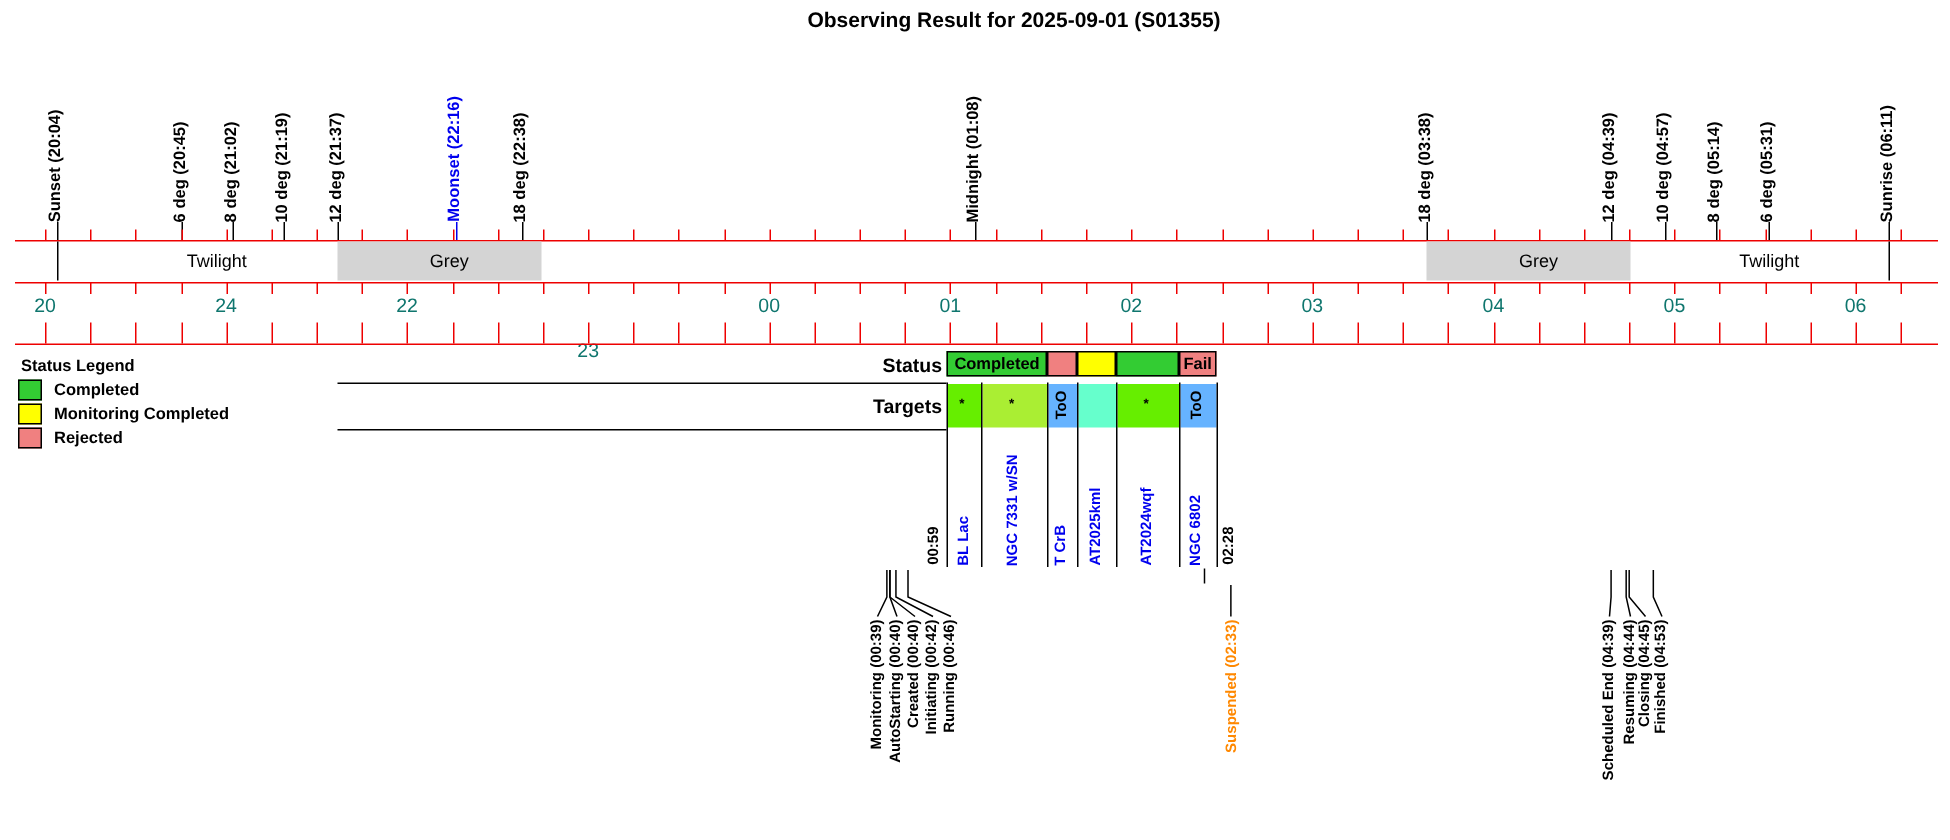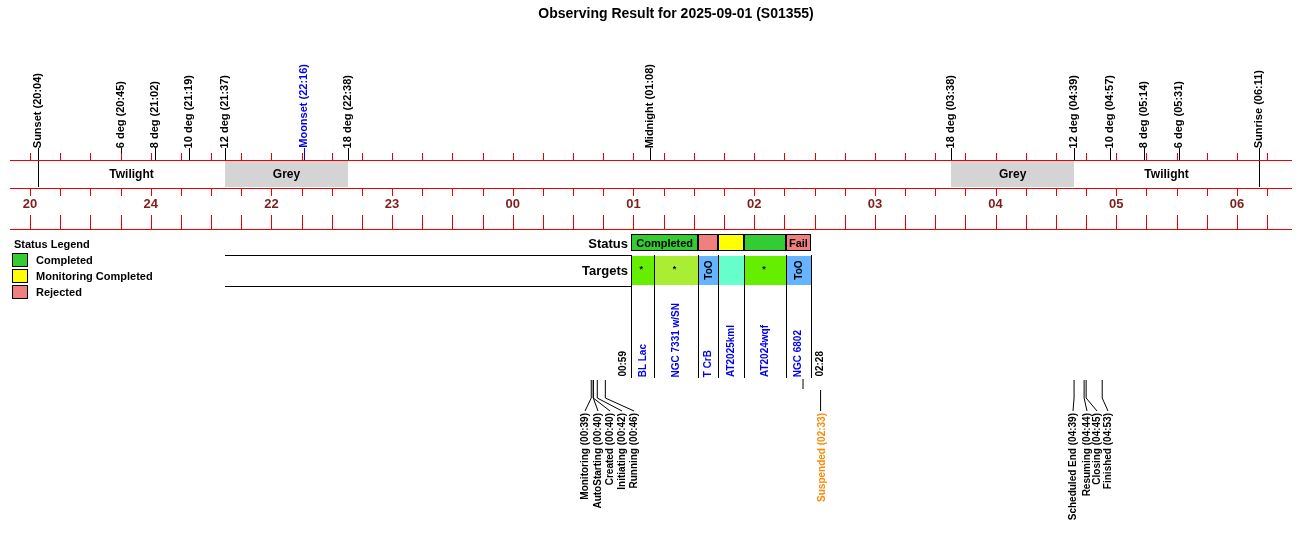--- a/index.html
+++ b/index.html
@@ -8,23 +8,23 @@
   .title{position:absolute;top:5px;left:0;width:100%;text-align:center;
          font-size:14px;font-weight:bold;color:#000;margin-left:26px;}
   .hline{position:absolute;height:1px;background:#000;}
   .vline{position:absolute;width:1px;background:#000;}
   .redbg{background:#ee0000;}
   .vtext{position:absolute;writing-mode:vertical-rl;transform:rotate(180deg);
          white-space:nowrap;font-weight:bold;line-height:14px;width:14px;text-align:left;}
   .vcenter{position:absolute;transform:translate(-50%,-50%) rotate(-90deg);
            white-space:nowrap;font-weight:bold;}
   .band-sec{position:absolute;top:161px;height:26px;display:flex;align-items:center;
-            justify-content:center;font-weight:bold;font-size:12px;}
+            justify-content:center;font-weight:normal;font-size:12px;padding-left:13px;}
   .hourlbl{position:absolute;top:196px;transform:translateX(-50%);
-           font-weight:bold;font-size:13px;color:#7f1d1d;}
+           font-weight:normal;font-size:13px;color:#0f766e;}
   .seg{position:absolute;top:234px;height:17px;border:1px solid #000;box-sizing:border-box;
        display:flex;align-items:center;justify-content:center;font-weight:bold;font-size:11px;color:#000;}
   .cell{position:absolute;top:256px;height:29px;}
   .rowlabel{position:absolute;right:672px;font-weight:bold;font-size:13px;color:#000;white-space:nowrap;}
   .legend{position:absolute;left:12px;top:238px;}
   .legend-title{font-size:11px;font-weight:bold;color:#000;margin-left:2px;}
   .legend-row{display:flex;align-items:center;margin-top:3px;height:13px;}
   .swatch{display:inline-block;width:14px;height:12px;border:1px solid #000;margin-right:8px;}
   .legend-row span.lbl{font-size:11px;font-weight:bold;color:#000;white-space:nowrap;}
   .marker{position:absolute;font-size:9px;font-weight:bold;color:#000;}
@@ -226,21 +226,21 @@
     <div class="vline redbg" style="left: 1207px; top: 215px; height: 14px;"></div>
     <div class="vline redbg" style="left: 1237px; top: 153px; height: 7px;"></div>
     <div class="vline redbg" style="left: 1237px; top: 188px; height: 8px;"></div>
     <div class="vline redbg" style="left: 1237px; top: 215px; height: 14px;"></div>
     <div class="vline redbg" style="left: 1267px; top: 153px; height: 7px;"></div>
     <div class="vline redbg" style="left: 1267px; top: 188px; height: 8px;"></div>
     <div class="vline redbg" style="left: 1267px; top: 215px; height: 14px;"></div>
     <div class="hourlbl" style="left: 30px;">20</div>
     <div class="hourlbl" style="left: 150.7px;">24</div>
     <div class="hourlbl" style="left: 271.4px;">22</div>
-    <div class="hourlbl" style="left: 392.1px;">23</div>
+    <div class="hourlbl" style="left: 392.1px; margin-top: 30px;">23</div>
     <div class="hourlbl" style="left: 512.8px;">00</div>
     <div class="hourlbl" style="left: 633.5px;">01</div>
     <div class="hourlbl" style="left: 754.2px;">02</div>
     <div class="hourlbl" style="left: 874.9px;">03</div>
     <div class="hourlbl" style="left: 995.6px;">04</div>
     <div class="hourlbl" style="left: 1116.3px;">05</div>
     <div class="hourlbl" style="left: 1237px;">06</div>
     <div class="hline redbg" style="left: 10px; top: 229px; width: 1282px;"></div>
     <div class="seg" style="left: 631.488px; width: 66.385px; background: rgb(51, 204, 51);">Completed</div>
     <div class="seg" style="left: 697.873px; width: 20.1167px; background: rgb(240, 128, 128);"></div>

